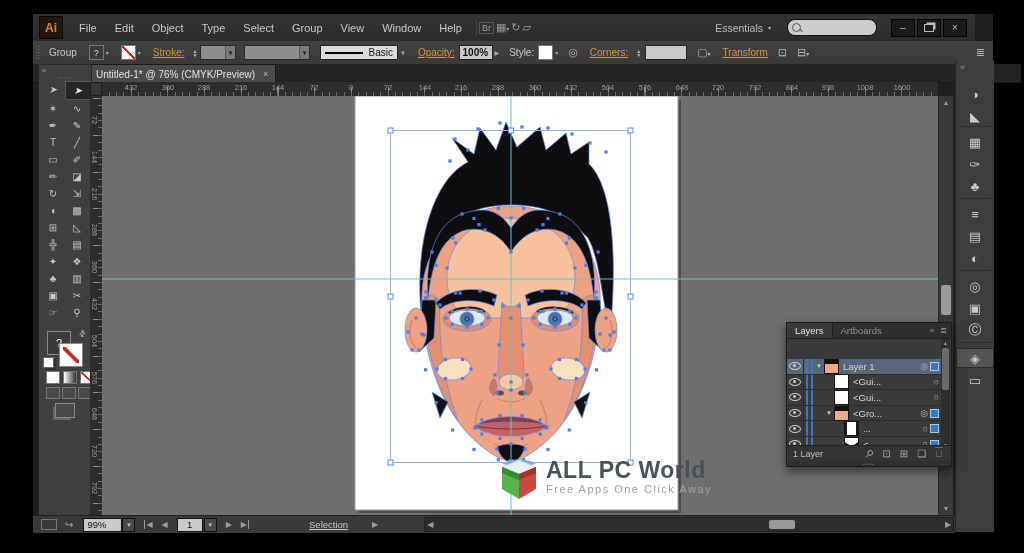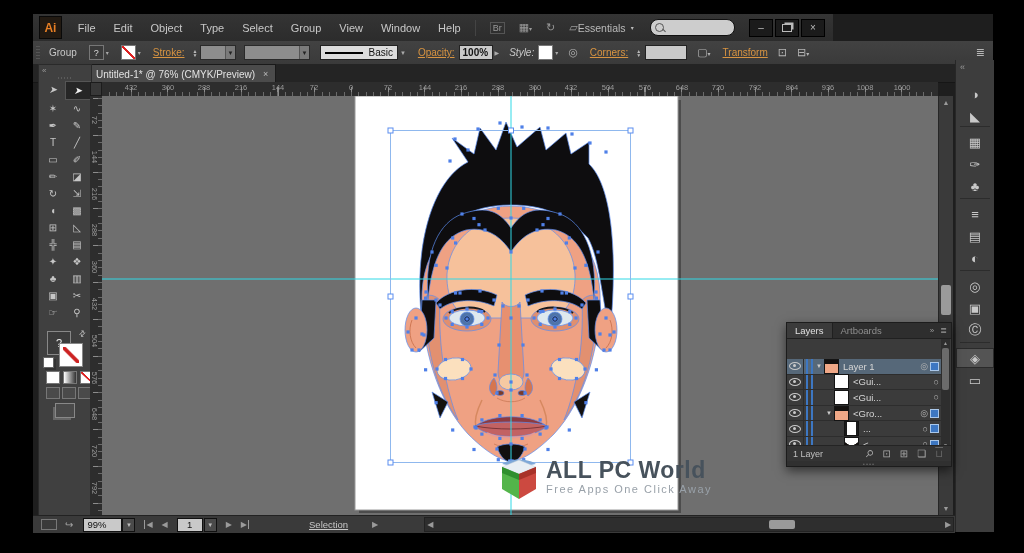--- a/index.html
+++ b/index.html
@@ -1,25 +1,25 @@
 <!DOCTYPE html>
 <html><head>
 <meta charset="utf-8">
 <style>
   html,body{margin:0;padding:0;background:#000;}
   #stage{position:relative;width:1024px;height:553px;background:#000;overflow:hidden;
          font-family:"Liberation Sans",sans-serif;color:#cfcfcf;-webkit-font-smoothing:antialiased;}
   .abs{position:absolute;}
   
   #appwin{left:33px;top:14px;width:960px;height:518px;background:#1e1e1e;}
-  #titlebar{left:33px;top:14px;width:800px;height:27px;background:linear-gradient(#343434,#2c2c2c);border-bottom:1px solid #171717;display:flex;align-items:center;}
+  #titlebar{left:33px;top:14px;width:942px;height:27px;background:linear-gradient(#343434,#2c2c2c);border-bottom:1px solid #171717;display:flex;align-items:center;}
   .ailogo{width:22px;height:21px;margin-left:6px;background:#221a12;border:1px solid #090909;color:#e87f24;font-weight:bold;font-size:12px;display:flex;align-items:center;justify-content:center;}
   .menus{display:flex;gap:18px;margin-left:16px;font-size:11px;color:#c8c8c8;}
   .menus span{cursor:default;}
-  .tb-ic{font-size:11px;color:#9a9a9a;margin-left:14px;}
+  .tb-ic{font-size:11px;color:#9a9a9a;margin-left:2px;}
   .tb-sep{width:1px;height:16px;background:#444;margin-left:14px;}
   .wk{margin-left:auto;font-size:10.5px;color:#bbb;display:flex;align-items:center;gap:5px;}
   .searchbox{width:84px;height:15px;background:#cdcdcd;border:1px solid #111;border-radius:8px;margin-left:16px;display:flex;align-items:center;padding-left:4px;}
   .mag{width:7px;height:7px;border:1.4px solid #555;border-radius:50%;position:relative;}
   .mag::after{content:"";position:absolute;left:6px;top:6px;width:4px;height:1.4px;background:#555;transform:rotate(45deg);}
   .winbtns{display:flex;gap:2px;margin-left:14px;margin-right:8px;}
   .winbtn{width:22px;height:16px;background:#1b1b1b;border:1px solid #000;color:#bbb;font-size:10px;display:flex;align-items:center;justify-content:center;}
   .restore-glyph{width:8px;height:6px;border:1px solid #bbb;box-shadow:2px -2px 0 -0.5px #bbb;}
   
   #controlbar{left:33px;top:41px;width:960px;height:23px;background:linear-gradient(#424242,#3a3a3a);border-bottom:1px solid #222;display:flex;align-items:center;font-size:10px;}
@@ -30,21 +30,21 @@
   .swbox.none{background:linear-gradient(to top right,#fff 44%,#d22 46%,#d22 54%,#fff 56%);}
   .mini-dd{font-size:6px;color:#aaa;margin-left:2px;}
   .stepper{display:flex;flex-direction:column;font-size:5px;color:#bbb;line-height:4px;margin-left:8px;}
   .ddfield{height:13px;background:#8d8d8d;border:1px solid #2a2a2a;display:flex;align-items:center;justify-content:flex-end;margin-left:3px;}
   .ddfield i{font-style:normal;font-size:6px;color:#222;background:#7a7a7a;height:100%;display:flex;align-items:center;padding:0 2px;border-left:1px solid #555;}
   .lightfield{height:13px;background:#c9c9c9;border:1px solid #222;color:#111;display:flex;align-items:center;padding:0 3px;margin-left:4px;}
   .brushfield{height:13px;background:#dcdcdc;border:1px solid #222;display:flex;align-items:center;padding:0 4px;gap:5px;margin-left:10px;color:#111;}
   .brushline{width:38px;height:2px;background:#000;}
   .cb-ic{color:#b5b5b5;font-size:11px;margin-left:10px;}
   
-  #tabbar{left:33px;top:64px;width:960px;height:18px;background:#242424;border-bottom:1px solid #161616;}
+  #tabbar{left:33px;top:64px;width:960px;height:18px;background:#242424;border-bottom:1px solid #161616;padding-left:28px;}
   .doctab{position:absolute;left:55px;top:0;height:18px;background:#4b4b4b;border:1px solid #1a1a1a;border-bottom:none;display:flex;align-items:center;padding:0 7px;font-size:10px;color:#e2e2e2;gap:8px;}
   .tabclose{color:#bbb;font-size:9px;}
   
   #toolpanel{left:38px;top:64px;width:52px;height:451px;background:#404040;border:1px solid #2a2a2a;}
   .tp-top{height:10px;display:flex;align-items:center;padding-left:3px;font-size:8px;color:#999;}
   .tp-grip{height:6px;display:flex;justify-content:center;align-items:center;}
   .tp-grip i{width:14px;height:2px;background:repeating-linear-gradient(90deg,#5a5a5a 0 1px,transparent 1px 3px);}
   #tools{display:grid;grid-template-columns:24px 24px;justify-content:center;}
   .tool{width:24px;height:17px;display:flex;align-items:center;justify-content:center;font-size:10px;color:#c6c6c6;font-style:normal;}
   .tool.active{background:#262626;border:1px solid #555;color:#f0f0f0;}
@@ -187,21 +187,21 @@
         <i>▼</i>
       </span>
     <span class="brushfield">
       <span class="brushline"></span>
       <span>Basic</span>
     </span>
       <span class="mini-dd">▼</span>
     <span class="cb-orange">Opacity:</span>
     <span class="lightfield" style="width:26px;font-weight:bold;">100%</span>
     <span class="mini-dd">▶</span>
-    <span class="cb-lab" style="margin-left:10px;font-style:italic;">Style:</span>
+    <span class="cb-lab" style="margin-left:10px;">Style:</span>
     <span class="swbox" style="background:#fff;margin-left:4px;"></span>
       <span class="mini-dd">▾</span>
     <span class="cb-ic">◎</span>
     <span class="cb-orange">Corners:</span>
     <span class="stepper">
         <span>▲</span>
         <span>▼</span>
       </span>
     <span class="lightfield" style="width:34px;"></span>
     <span class="cb-ic">▢<span style="font-size:6px;">▾</span></span>

